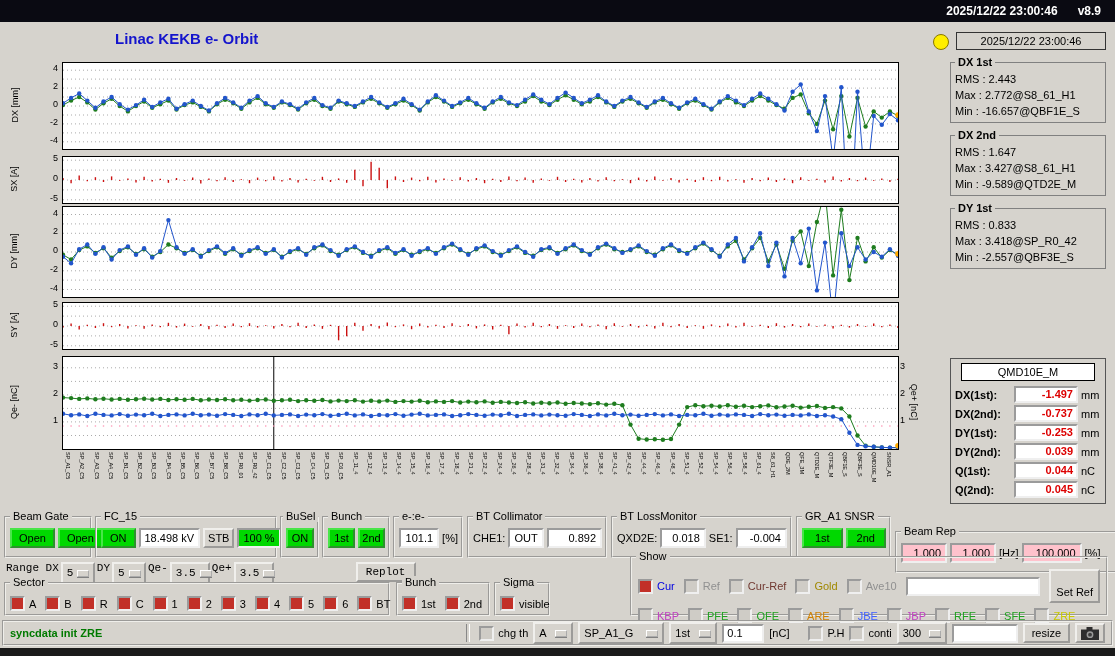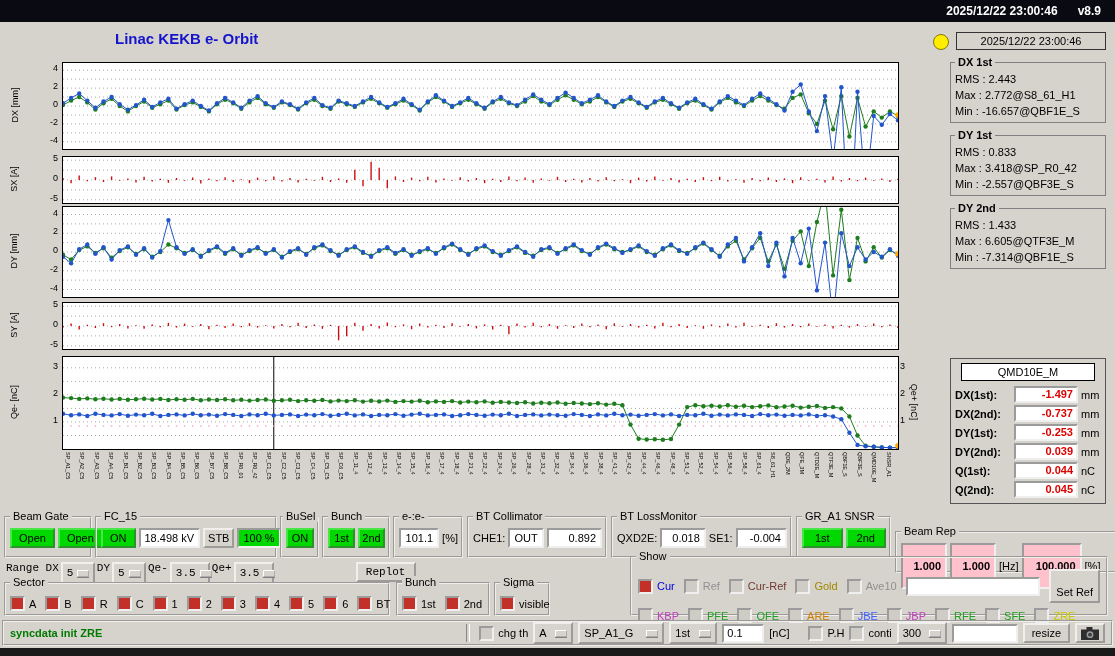--- a/index.html
+++ b/index.html
@@ -39,21 +39,21 @@
              padding:0 3px;height:13px;line-height:13px;font-weight:bold;}
   .mon-unit{width:20px;}
   
   .group{position:absolute;border:2px groove #efeeea;box-sizing:border-box;}
   .gtitle{position:absolute;top:-8px;left:4px;background:#d6d3cd;padding:0 3px;font-size:11px;white-space:nowrap;}
   .grow{position:absolute;left:4px;top:10px;right:3px;display:flex;align-items:center;gap:3px;}
   .btn{background:#d6d3cd;border:2px outset #f0efec;font-size:11px;padding:1px 7px;height:20px;
        font-family:inherit;color:#000;white-space:nowrap;}
   .btn.green{background:#00d800;border:2px outset #49e549;}
   .wbox{background:#fff;border:2px inset #efefef;padding:1px 4px;height:14px;line-height:14px;white-space:nowrap;}
-  .pbox{background:#ffc2cc;border:2px inset #efefef;padding:14px 4px;height:14px;line-height:14px;text-align:right;font-weight:bold;}
+  .pbox{background:#ffc2cc;border:2px inset #efefef;padding:1px 4px;height:14px;line-height:14px;text-align:right;}
   .combo{display:inline-flex;align-items:center;justify-content:space-between;background:#d6d3cd;
          border:2px outset #f0efec;padding:1px 4px;height:16px;box-sizing:content-box;white-space:nowrap;}
   .combo .ind{width:10px;height:5px;background:#d6d3cd;border:1px outset #fff;
               box-shadow:0 1px 0 #808080;margin-left:4px;flex:0 0 auto;}
   .entry{background:#fff;border:2px inset #efefef;height:15px;font-size:11px;padding:0 3px;
          font-family:inherit;}
   .cbw{display:inline-flex;align-items:center;gap:4px;white-space:nowrap;}
   .cb{width:11px;height:11px;border:2px inset #efefef;background:#cfccc6;display:inline-block;flex:0 0 auto;}
   .cb.on{background:#c23028;}
   .rowflex{position:absolute;display:flex;align-items:flex-start;gap:2px;font-family:Liberation Mono, monospace;}
@@ -1169,30 +1169,30 @@
     <div class="indicator"></div>
     <div class="timebox">2025/12/22 23:00:46</div>
     <div id="stats">
         <div class="stat-box">
           <div class="stat-title">DX 1st</div>
           <div class="stat-line">RMS : 2.443</div>
           <div class="stat-line">Max : 2.772@S8_61_H1</div>
           <div class="stat-line">Min : -16.657@QBF1E_S</div>
         </div>
         <div class="stat-box">
+          <div class="stat-title">DX 2nd</div>
+          <div class="stat-line">RMS : 1.647</div>
+          <div class="stat-line">Max : 3.427@S8_61_H1</div>
+          <div class="stat-line">Min : -9.589@QTD2E_M</div>
+        </div>
+        <div class="stat-box">
           <div class="stat-title">DY 1st</div>
           <div class="stat-line">RMS : 0.833</div>
           <div class="stat-line">Max : 3.418@SP_R0_42</div>
           <div class="stat-line">Min : -2.557@QBF3E_S</div>
-        </div>
-        <div class="stat-box">
-          <div class="stat-title">DY 2nd</div>
-          <div class="stat-line">RMS : 1.433</div>
-          <div class="stat-line">Max : 6.605@QTF3E_M</div>
-          <div class="stat-line">Min : -7.314@QBF1E_S</div>
         </div>
       </div>
 
     <div class="monbox">
       <div class="montitle">QMD10E_M</div>
       <div id="monitor-rows">
           <div class="mon-row">
             <span class="mon-label">DX(1st):</span>
             <span class="mon-value">-1.497</span>
             <span class="mon-unit">mm</span>

